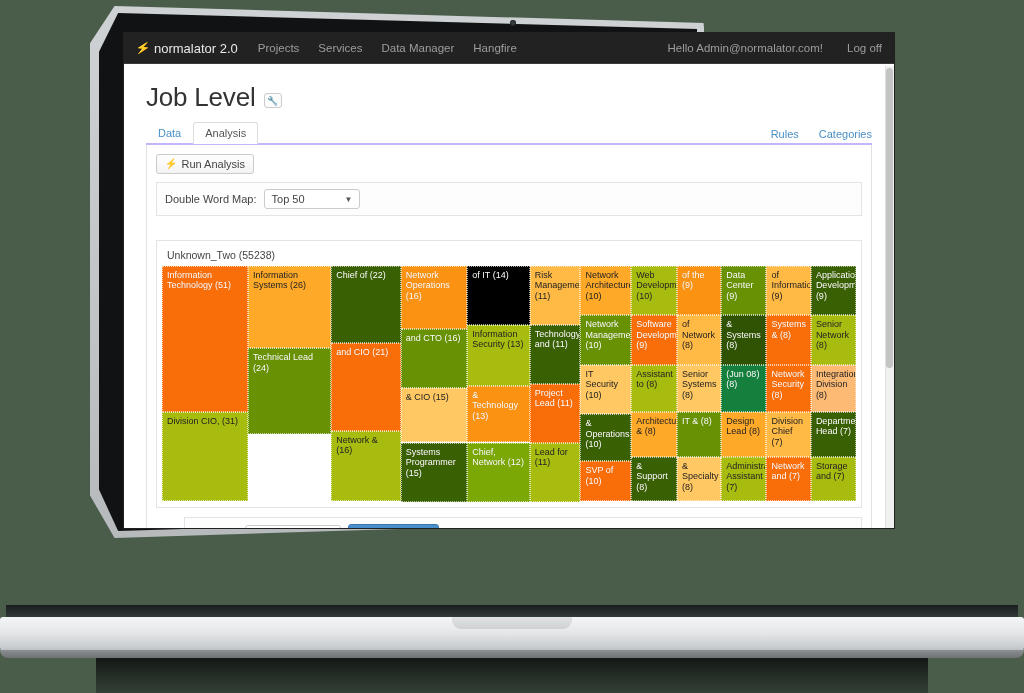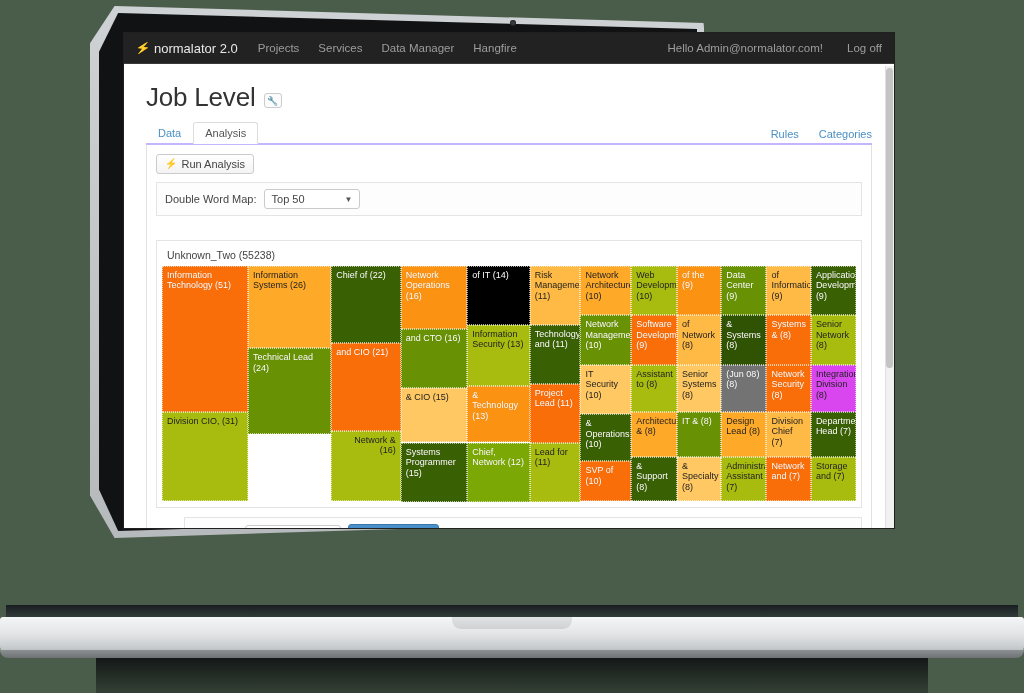--- a/index.html
+++ b/index.html
@@ -270,21 +270,21 @@
 
         <div class="map-wrap">
           <div class="map-caption">Unknown_Two (55238)</div>
           <div class="treemap" id="treemap">
               <div class="cell" style="left: 0%; top: 0%; width: 12.4%; height: 62%; background: rgb(250, 110, 10);">Information Technology (51)</div>
               <div class="cell dark-text" style="left: 0%; top: 62%; width: 12.4%; height: 38%; background: rgb(168, 188, 16);">Division CIO, (31)</div>
               <div class="cell dark-text" style="left: 12.4%; top: 0%; width: 12%; height: 35%; background: rgb(255, 169, 41);">Information Systems (26)</div>
               <div class="cell" style="left: 12.4%; top: 35%; width: 12%; height: 36.5%; background: rgb(104, 146, 3);">Technical Lead (24)</div>
               <div class="cell" style="left: 24.4%; top: 0%; width: 10%; height: 33%; background: rgb(58, 96, 4);">Chief of (22)</div>
               <div class="cell" style="left: 24.4%; top: 33%; width: 10%; height: 37%; background: rgb(250, 110, 10);">and CIO (21)</div>
-              <div class="cell dark-text" style="left: 24.4%; top: 70%; width: 10%; height: 30%; background: rgb(168, 188, 16); text-align: right;">Network &amp; (16)</div>
+              <div class="cell dark-text" style="left: 24.4%; top: 70%; width: 10%; height: 30%; background: rgb(168, 188, 16);">Network &amp; (16)</div>
               <div class="cell" style="left: 34.4%; top: 0%; width: 9.6%; height: 27%; background: rgb(251, 146, 18);">Network Operations (16)</div>
               <div class="cell" style="left: 34.4%; top: 27%; width: 9.6%; height: 25%; background: rgb(104, 146, 3);">and CTO (16)</div>
               <div class="cell dark-text" style="left: 34.4%; top: 52%; width: 9.6%; height: 23%; background: rgb(255, 200, 99);">&amp; CIO (15)</div>
               <div class="cell" style="left: 34.4%; top: 75%; width: 9.6%; height: 25%; background: rgb(58, 96, 4);">Systems Programmer (15)</div>
               <div class="cell" style="left: 44%; top: 0%; width: 9%; height: 25%; background: #000000;">of IT (14)</div>
               <div class="cell dark-text" style="left: 44%; top: 25%; width: 9%; height: 26%; background: rgb(168, 188, 16);">Information Security (13)</div>
               <div class="cell" style="left: 44%; top: 51%; width: 9%; height: 24%; background: rgb(251, 146, 18);">&amp; Technology (13)</div>
               <div class="cell" style="left: 44%; top: 75%; width: 9%; height: 25%; background: rgb(124, 168, 5);">Chief, Network (12)</div>
               <div class="cell dark-text" style="left: 53%; top: 0%; width: 7.3%; height: 25%; background: rgb(255, 185, 69);">Risk Management (11)</div>
               <div class="cell" style="left: 53%; top: 25%; width: 7.3%; height: 25%; background: rgb(58, 96, 4);">Technology and (11)</div>
@@ -300,31 +300,31 @@
               <div class="cell dark-text" style="left: 67.6%; top: 42%; width: 6.6%; height: 20%; background: rgb(168, 188, 16);">Assistant to (8)</div>
               <div class="cell dark-text" style="left: 67.6%; top: 62%; width: 6.6%; height: 19%; background: rgb(255, 169, 41);">Architecture &amp; (8)</div>
               <div class="cell" style="left: 67.6%; top: 81%; width: 6.6%; height: 19%; background: rgb(58, 96, 4);">&amp; Support (8)</div>
               <div class="cell" style="left: 74.2%; top: 0%; width: 6.4%; height: 21%; background: rgb(251, 146, 18);">of the (9)</div>
               <div class="cell dark-text" style="left: 74.2%; top: 21%; width: 6.4%; height: 21%; background: rgb(255, 185, 69);">of Network (8)</div>
               <div class="cell dark-text" style="left: 74.2%; top: 42%; width: 6.4%; height: 20%; background: rgb(255, 200, 99);">Senior Systems (8)</div>
               <div class="cell" style="left: 74.2%; top: 62%; width: 6.4%; height: 19%; background: rgb(104, 146, 3);">IT &amp; (8)</div>
               <div class="cell dark-text" style="left: 74.2%; top: 81%; width: 6.4%; height: 19%; background: rgb(255, 200, 99);">&amp; Specialty (8)</div>
               <div class="cell" style="left: 80.6%; top: 0%; width: 6.5%; height: 21%; background: rgb(104, 146, 3);">Data Center (9)</div>
               <div class="cell" style="left: 80.6%; top: 21%; width: 6.5%; height: 21%; background: rgb(47, 82, 3);">&amp; Systems (8)</div>
-              <div class="cell" style="left: 80.6%; top: 42%; width: 6.5%; height: 20%; background: #737373;">(Jun 08) (8)</div>
+              <div class="cell" style="left: 80.6%; top: 42%; width: 6.5%; height: 20%; background: #15803d;">(Jun 08) (8)</div>
               <div class="cell dark-text" style="left: 80.6%; top: 62%; width: 6.5%; height: 19%; background: rgb(255, 169, 41);">Design Lead (8)</div>
               <div class="cell dark-text" style="left: 80.6%; top: 81%; width: 6.5%; height: 19%; background: rgb(168, 188, 16);">Administrative Assistant (7)</div>
               <div class="cell dark-text" style="left: 87.1%; top: 0%; width: 6.4%; height: 21%; background: rgb(255, 185, 69);">of Information (9)</div>
               <div class="cell" style="left: 87.1%; top: 21%; width: 6.4%; height: 21%; background: rgb(250, 110, 10);">Systems &amp; (8)</div>
               <div class="cell" style="left: 87.1%; top: 42%; width: 6.4%; height: 20%; background: rgb(250, 110, 10);">Network Security (8)</div>
               <div class="cell dark-text" style="left: 87.1%; top: 62%; width: 6.4%; height: 19%; background: rgb(255, 185, 69);">Division Chief (7)</div>
               <div class="cell" style="left: 87.1%; top: 81%; width: 6.4%; height: 19%; background: rgb(250, 110, 10);">Network and (7)</div>
               <div class="cell" style="left: 93.5%; top: 0%; width: 6.5%; height: 21%; background: rgb(58, 96, 4);">Application Development (9)</div>
               <div class="cell dark-text" style="left: 93.5%; top: 21%; width: 6.5%; height: 21%; background: rgb(168, 188, 16);">Senior Network (8)</div>
-              <div class="cell dark-text" style="left: 93.5%; top: 42%; width: 6.5%; height: 20%; background: #d946ef;">Integration Division (8)</div>
+              <div class="cell dark-text" style="left: 93.5%; top: 42%; width: 6.5%; height: 20%; background: #fdba74;">Integration Division (8)</div>
               <div class="cell" style="left: 93.5%; top: 62%; width: 6.5%; height: 19%; background: rgb(58, 96, 4);">Department Head (7)</div>
               <div class="cell dark-text" style="left: 93.5%; top: 81%; width: 6.5%; height: 19%; background: rgb(168, 188, 16);">Storage and (7)</div>
             </div>
         </div>
 
         <div class="footbar">
           <span>Showing:</span>
           <span class="select">
             <span>Top 50</span>
             <span class="caret">▼</span>

